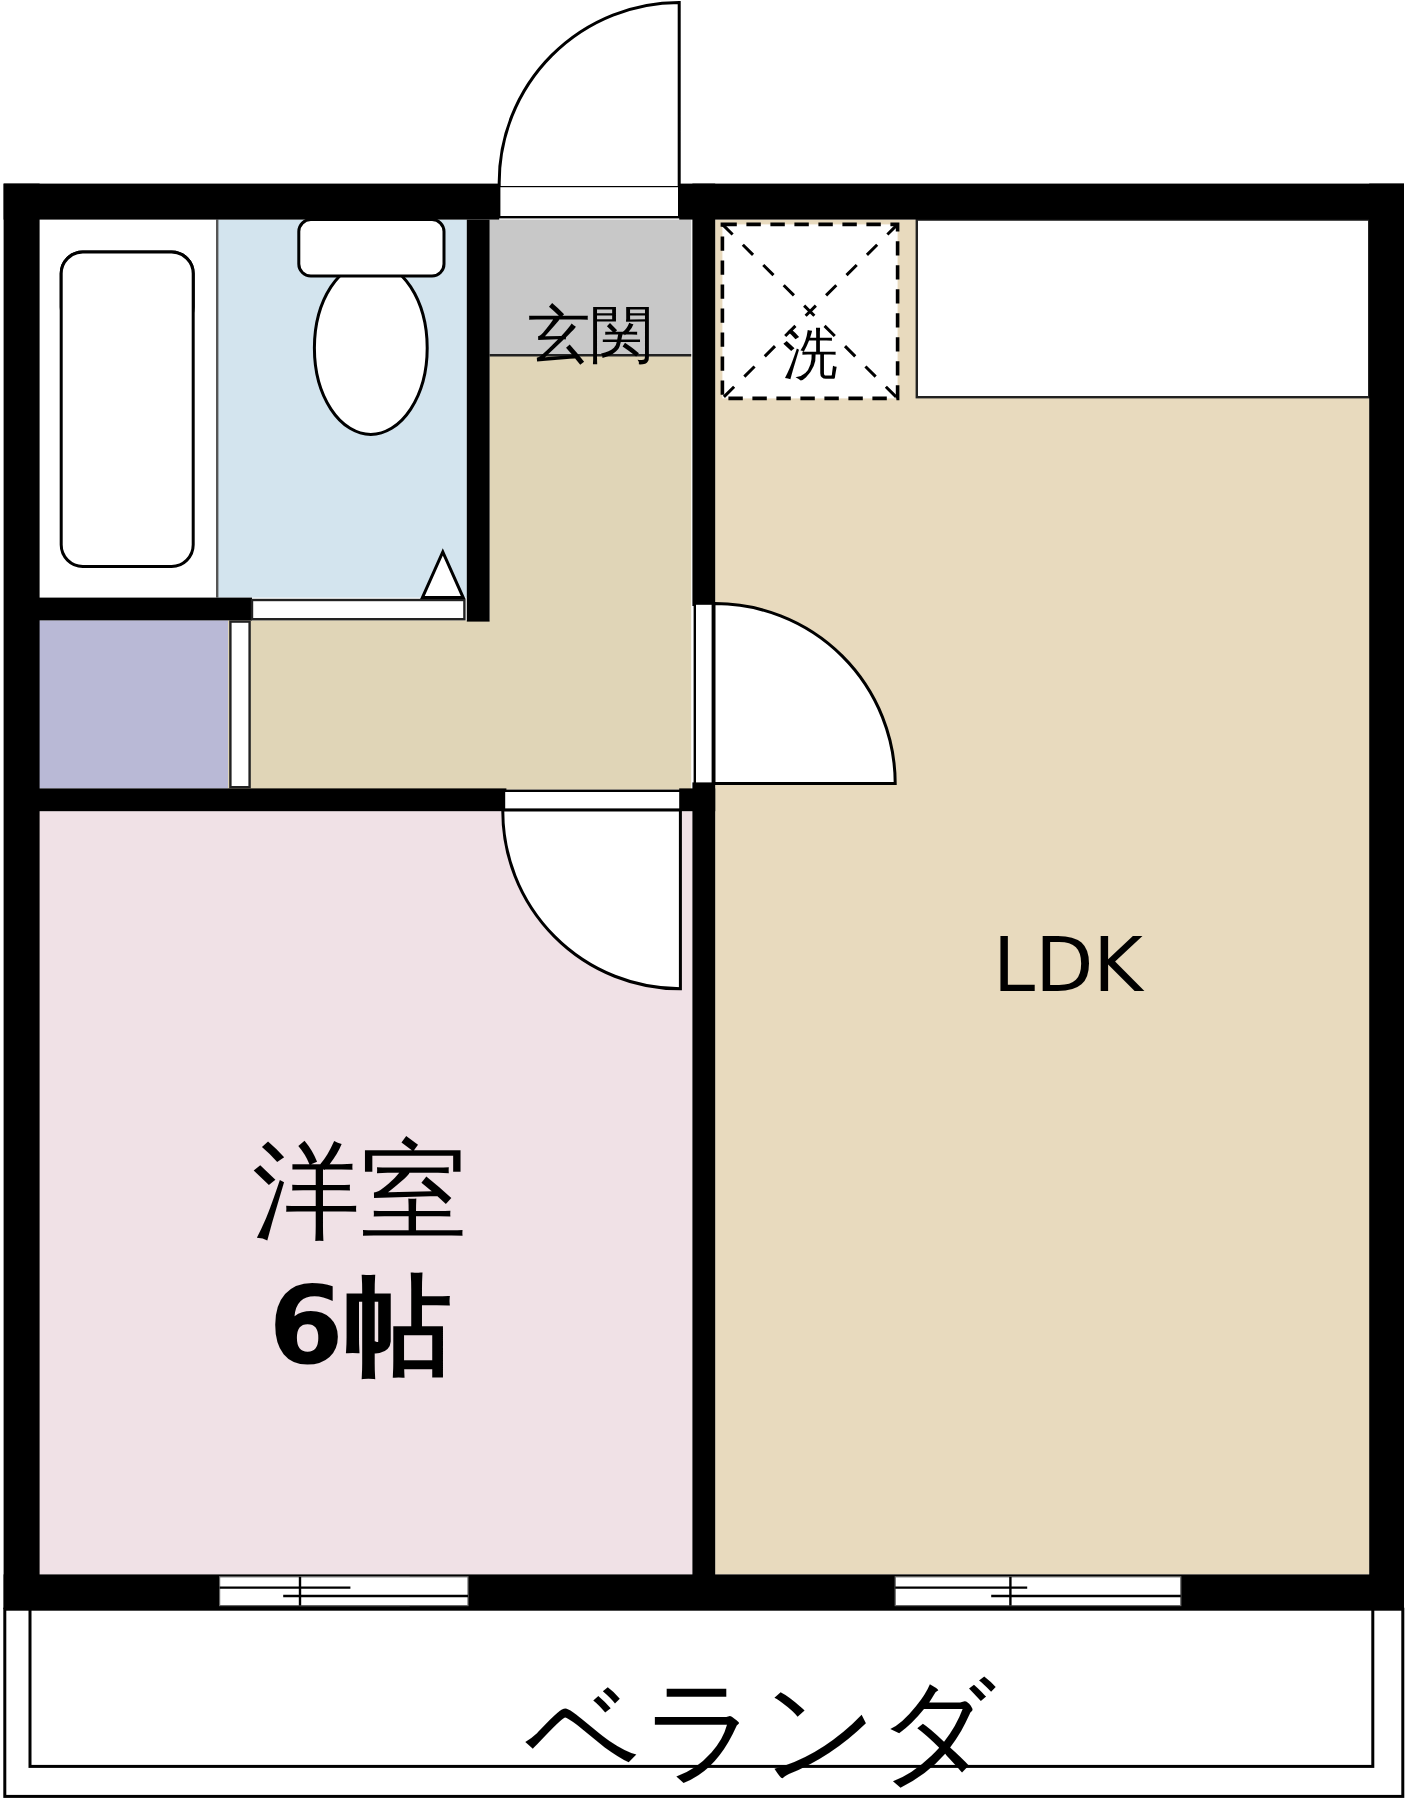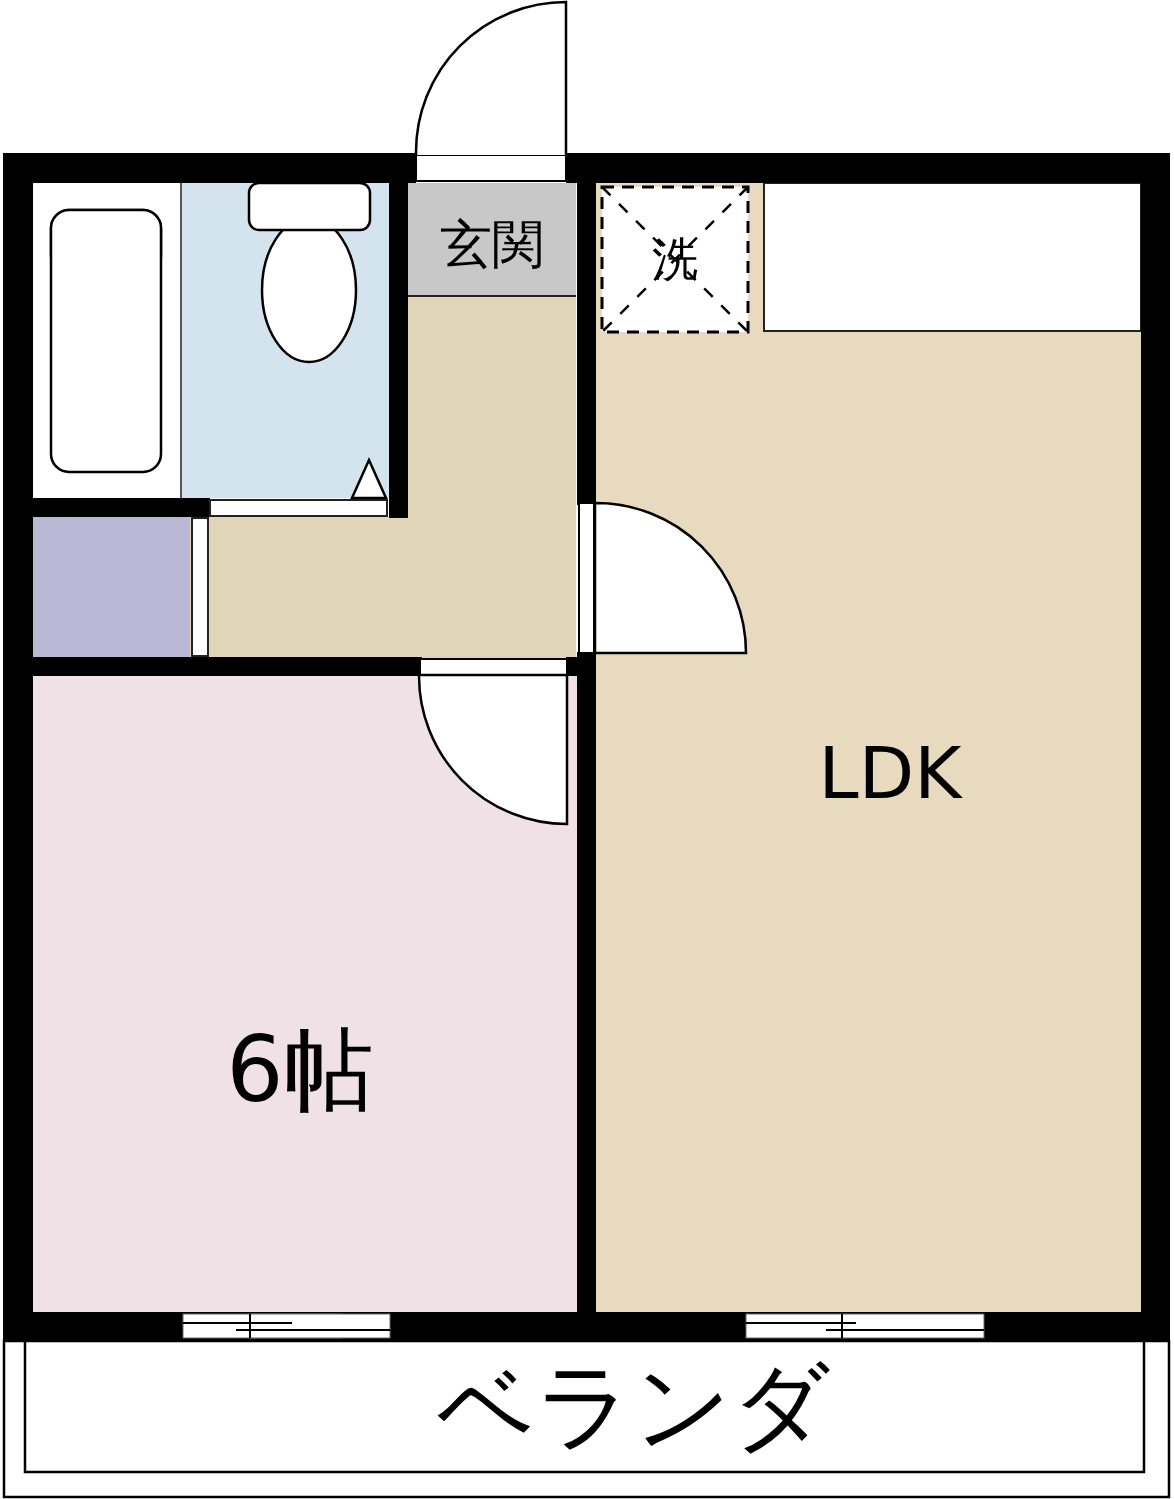--- a/index.html
+++ b/index.html
@@ -1,18 +1,18 @@
 <!DOCTYPE html>
 <html><head>
 <meta charset="utf-8">
 <style>
   html, body { margin: 0; padding: 0; background: #ffffff; }
   body { width: 1174px; height: 1499px; position: relative; overflow: hidden; font-family: "DejaVu Sans", sans-serif; }
   .plan { position: absolute; left: 0; top: 0; width: 1174px; height: 1499px; }
-  .label { position: absolute; color: #000; text-align: center; line-height: 1; font-family: "DejaVu Sans", sans-serif; white-space: nowrap; }
+  .label { position: absolute; color: #000; text-align: center; line-height: 1; font-family: "DejaVu Sans", sans-serif; white-space: nowrap; margin-top: 36px; }
   svg { position: absolute; left: 0; top: 0; }
 </style>
 </head>
 <body>
 
 <div class="plan">
   <svg width="1174" height="1499" viewBox="0 0 1174 1499">
 
     <rect x="33" y="183" width="148" height="315" fill="#ffffff"></rect>
     <rect x="181" y="183" width="208" height="315" fill="#d3e4ee"></rect>
@@ -87,16 +87,17 @@
     </g>
 
     <g>
       <rect x="4" y="1341" width="1165" height="156" fill="#fff" stroke="#000" stroke-width="2.5"></rect>
       <rect x="25" y="1341" width="1119" height="131" fill="#fff" stroke="#000" stroke-width="2.5"></rect>
     </g>
   </svg>
 
   <div class="label" style="left:422px; top:218px; width:140px; font-size:52px;">玄関</div>
   <div class="label" style="left:640px; top:236px; width:70px; font-size:46px;">洗</div>
-  <div class="label" style="left:180px; top:1025px; width:240px; font-size:90px;">6帖</div>
-  <div class="label" style="left:740px; top:737px; width:300px; font-size:72px;">LDK</div>
+  <div class="label" style="left:180px; top:912px; width:240px; font-size:90px;">洋室</div>
+  <div class="label" style="left:180px; top:1025px; width:240px; font-size:90px;font-weight:bold;">6帖</div>
+  <div class="label" style="left:740px; top:737px; width:300px; font-size:63px;">LDK</div>
   <div class="label" style="left:330px; top:1358px; width:500px; font-size:96px;text-align:right;">ベランダ</div>
 </div>
 
 </body></html>

